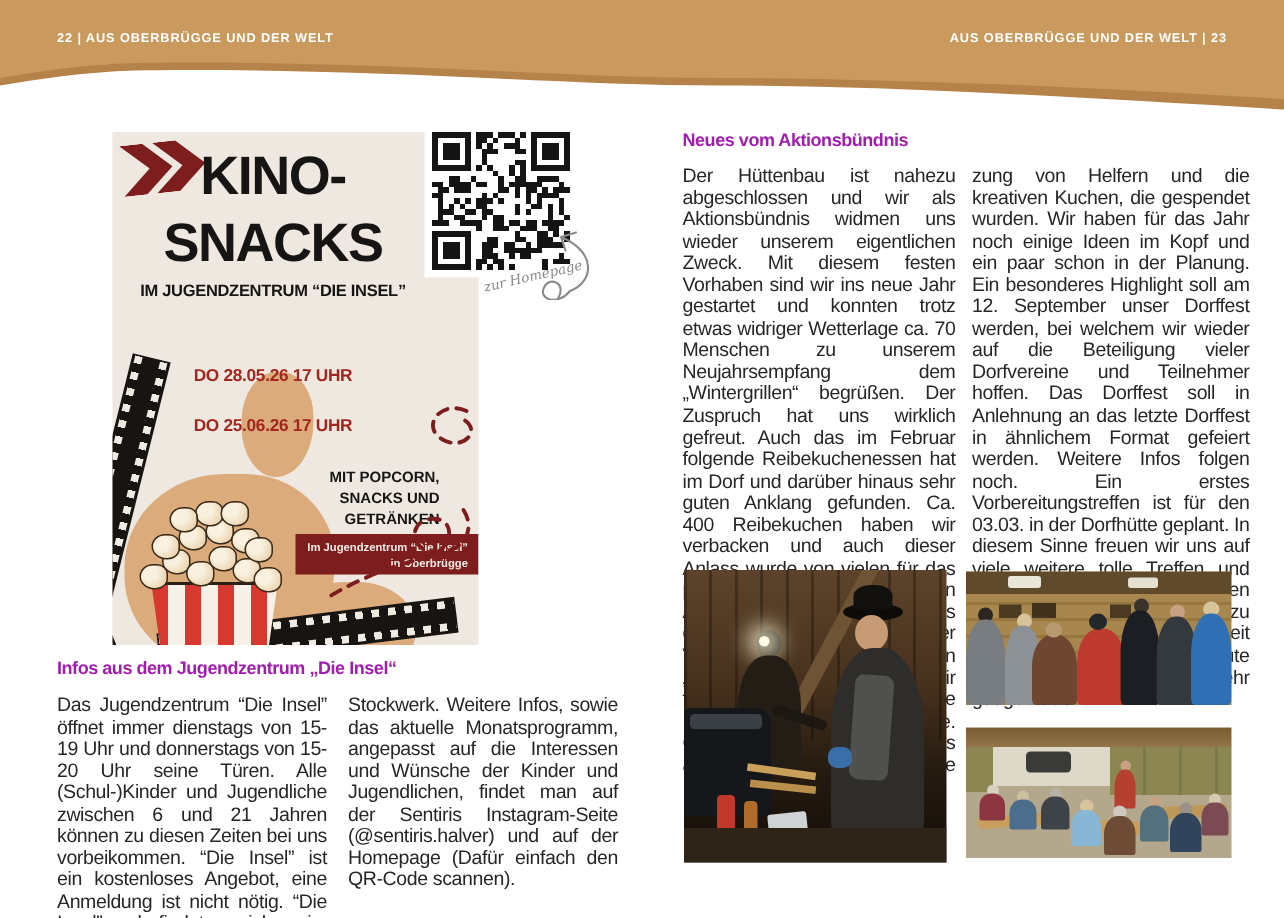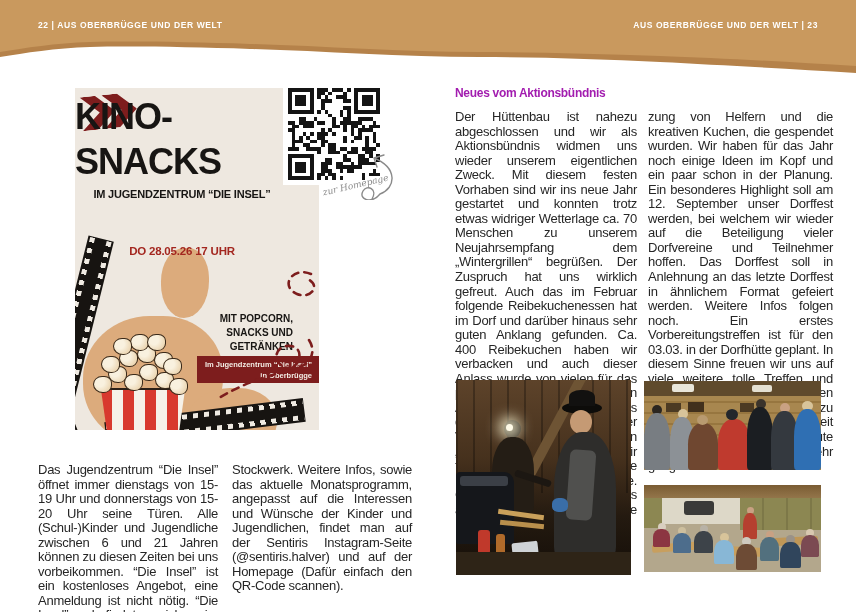--- a/index.html
+++ b/index.html
@@ -10,21 +10,21 @@
   .hdr-text{position:absolute;top:20px;color:#fff;font-size:8.5px;font-weight:bold;
             letter-spacing:.6px;text-transform:uppercase;}
   .hdr-left{left:38px;}
   .hdr-right{right:38px;text-align:right;}
   
   .poster{position:absolute;left:75px;top:88px;width:244px;height:342px;background:#eee8e0;overflow:hidden;}
   .chevrons{position:absolute;left:6px;top:6px;width:64px;height:34px;transform:rotate(-6deg);}
   .chev{position:absolute;top:0;width:34px;height:34px;background:#7d1d1d;
         clip-path:polygon(0 0,45% 0,100% 50%,45% 100%,0 100%,55% 50%);}
   .chev.c2{left:22px;}
-  .poster-title{position:absolute;left:0;top:6px;width:214px;color:#171513;
+  .poster-title{position:absolute;left:0;top:6px;width:214px;text-align:center;color:#171513;
                 font-weight:800;font-size:36px;line-height:45px;letter-spacing:-1px;}
   .poster-sub{position:absolute;left:0;top:100px;width:214px;text-align:center;color:#171513;
               font-weight:800;font-size:11px;letter-spacing:-.2px;}
   .poster-date{position:absolute;left:0;width:214px;text-align:center;color:#a3261f;
                font-weight:800;font-size:11.5px;letter-spacing:-.2px;}
   .poster-cta{position:absolute;left:0;top:206px;width:214px;text-align:center;color:#171513;
               font-weight:800;font-size:12px;}
   .poster-extras{position:absolute;left:126px;top:224px;width:92px;text-align:right;color:#171513;
                  font-weight:800;font-size:10px;line-height:14px;}
   .poster-banner{position:absolute;left:122px;top:268px;width:122px;height:27px;background:#7d1d1d;
@@ -79,20 +79,21 @@
       <span class="chev"></span>
       <span class="chev c2"></span>
     </div>
 
     <div class="poster-title">
       <div>KINO-</div>
       <div>SNACKS</div>
     </div>
     <div class="poster-sub">IM JUGENDZENTRUM “DIE INSEL”</div>
     <div class="poster-date" style="top:157px;">DO 28.05.26 17 UHR</div>
+    <div class="poster-date" style="top:190px;">DO 25.06.26 17 UHR</div>
     <div class="poster-extras">MIT POPCORN, SNACKS UND GETRÄNKEN</div>
 
     <span class="strip v" style="left:-8px;top:148px;width:26px;height:175px;transform:rotate(14deg);"></span>
     <span class="strip v" style="left:-16px;top:298px;width:26px;height:130px;transform:rotate(-22deg);"></span>
     <span class="strip h" style="left:30px;top:322px;width:200px;height:24px;transform:rotate(-7deg);"></span>
 
     <div class="popcorn-box"></div>
     <span class="pop" style="left:18px;top:288px;"></span>
       <span class="pop" style="left:33px;top:278px;"></span>
     <span class="pop" style="left:49px;top:286px;"></span>
@@ -330,20 +331,21 @@
           <rect x="0" y="18" width="7" height="7"></rect>
           <rect x="1" y="19" width="5" height="5" fill="#fff"></rect>
           <rect x="2" y="20" width="3" height="3"></rect>
         </svg></div>
   </div>
   <svg width="46" height="58" style="position:absolute;left:352px;top:142px;">
     <path d="M28 52 c-8 10 -22 6 -17 -3 c4 -7 15 -2 9 8 M28 52 C44 46 46 26 22 16 M22 16 l10 -3 M22 16 l3 9" fill="none" stroke="#8a8a8a" stroke-width="1.4" stroke-linecap="round"></path>
   </svg>
   <div class="qr-note">zur Homepage</div>
 
+  <div class="headline" style="left:38px;top:438px;">Infos aus dem Jugendzentrum „Die Insel“</div>
   <div class="col" style="left:38px;top:463px;width:180px;height:125px;">Das Jugendzentrum “Die Insel” öffnet immer dienstags von 15-19 Uhr und donnerstags von 15-20 Uhr seine Türen. Alle (Schul-)Kinder und Jugendliche zwischen 6 und 21 Jahren können zu diesen Zeiten bei uns vorbeikommen. “Die Insel” ist ein kostenloses Angebot, eine Anmeldung ist nicht nötig. “Die Insel” befindet sich im Bürgerzentrum im oberen</div>
   <div class="col" style="left:232px;top:463px;width:180px;height:125px;">Stockwerk. Weitere Infos, sowie das aktuelle Monatsprogramm, angepasst auf die Interessen und Wünsche der Kinder und Jugendlichen, findet man auf der Sentiris Instagram-Seite (@sentiris.halver) und auf der Homepage (Dafür einfach den QR-Code scannen).</div>
 
   <div class="headline" style="left:455px;top:86px;">Neues vom Aktionsbündnis</div>
   <div class="col" style="left:455px;top:110px;width:182px;height:266px;">Der Hüttenbau ist nahezu abgeschlossen und wir als Aktionsbündnis widmen uns wieder unserem eigentlichen Zweck. Mit diesem festen Vorhaben sind wir ins neue Jahr gestartet und konnten trotz etwas widriger Wetterlage ca. 70 Menschen zu unserem Neujahrsempfang dem „Wintergrillen“ begrüßen. Der Zuspruch hat uns wirklich gefreut. Auch das im Februar folgende Reibekuchenessen hat im Dorf und darüber hinaus sehr guten Anklang gefunden. Ca. 400 Reibekuchen haben wir verbacken und auch dieser Anlass wurde von vielen für das persönliche Treffen und den Austausch genutzt. Bereits dreimal konnten wir in der Vergangenheit den „Kaffeeklatsch“ anbieten. Wir freuen uns auch hier über viele Besucher und tolle Gespräche. Ganz besonders freuen wir uns aber auch über die tolle Unterstüt-</div>
   <div class="col" style="left:648px;top:110px;width:185px;height:266px;">zung von Helfern und die kreativen Kuchen, die gespendet wurden. Wir haben für das Jahr noch einige Ideen im Kopf und ein paar schon in der Planung. Ein besonderes Highlight soll am 12. September unser Dorffest werden, bei welchem wir wieder auf die Beteiligung vieler Dorfvereine und Teilnehmer hoffen. Das Dorffest soll in Anlehnung an das letzte Dorffest in ähnlichem Format gefeiert werden. Weitere Infos folgen noch. Ein erstes Vorbereitungstreffen ist für den 03.03. in der Dorfhütte geplant. In diesem Sinne freuen wir uns auf viele weitere tolle Treffen und Veranstaltungen. Wer noch Ideen hat oder Lust daran, sich aktiv zu beteiligen, ist bei uns jederzeit herzlich willkommen. Gute Unterstützung können wir sehr gut gebrauchen.</div>
 
   <div class="photo" style="left:456px;top:380px;width:175px;height:195px;
        background:linear-gradient(180deg,#5d432a 0%,#46311d 40%,#241a10 70%,#140e08 100%);">
     <span class="abs" style="left:0;top:0;width:100%;height:58%;

